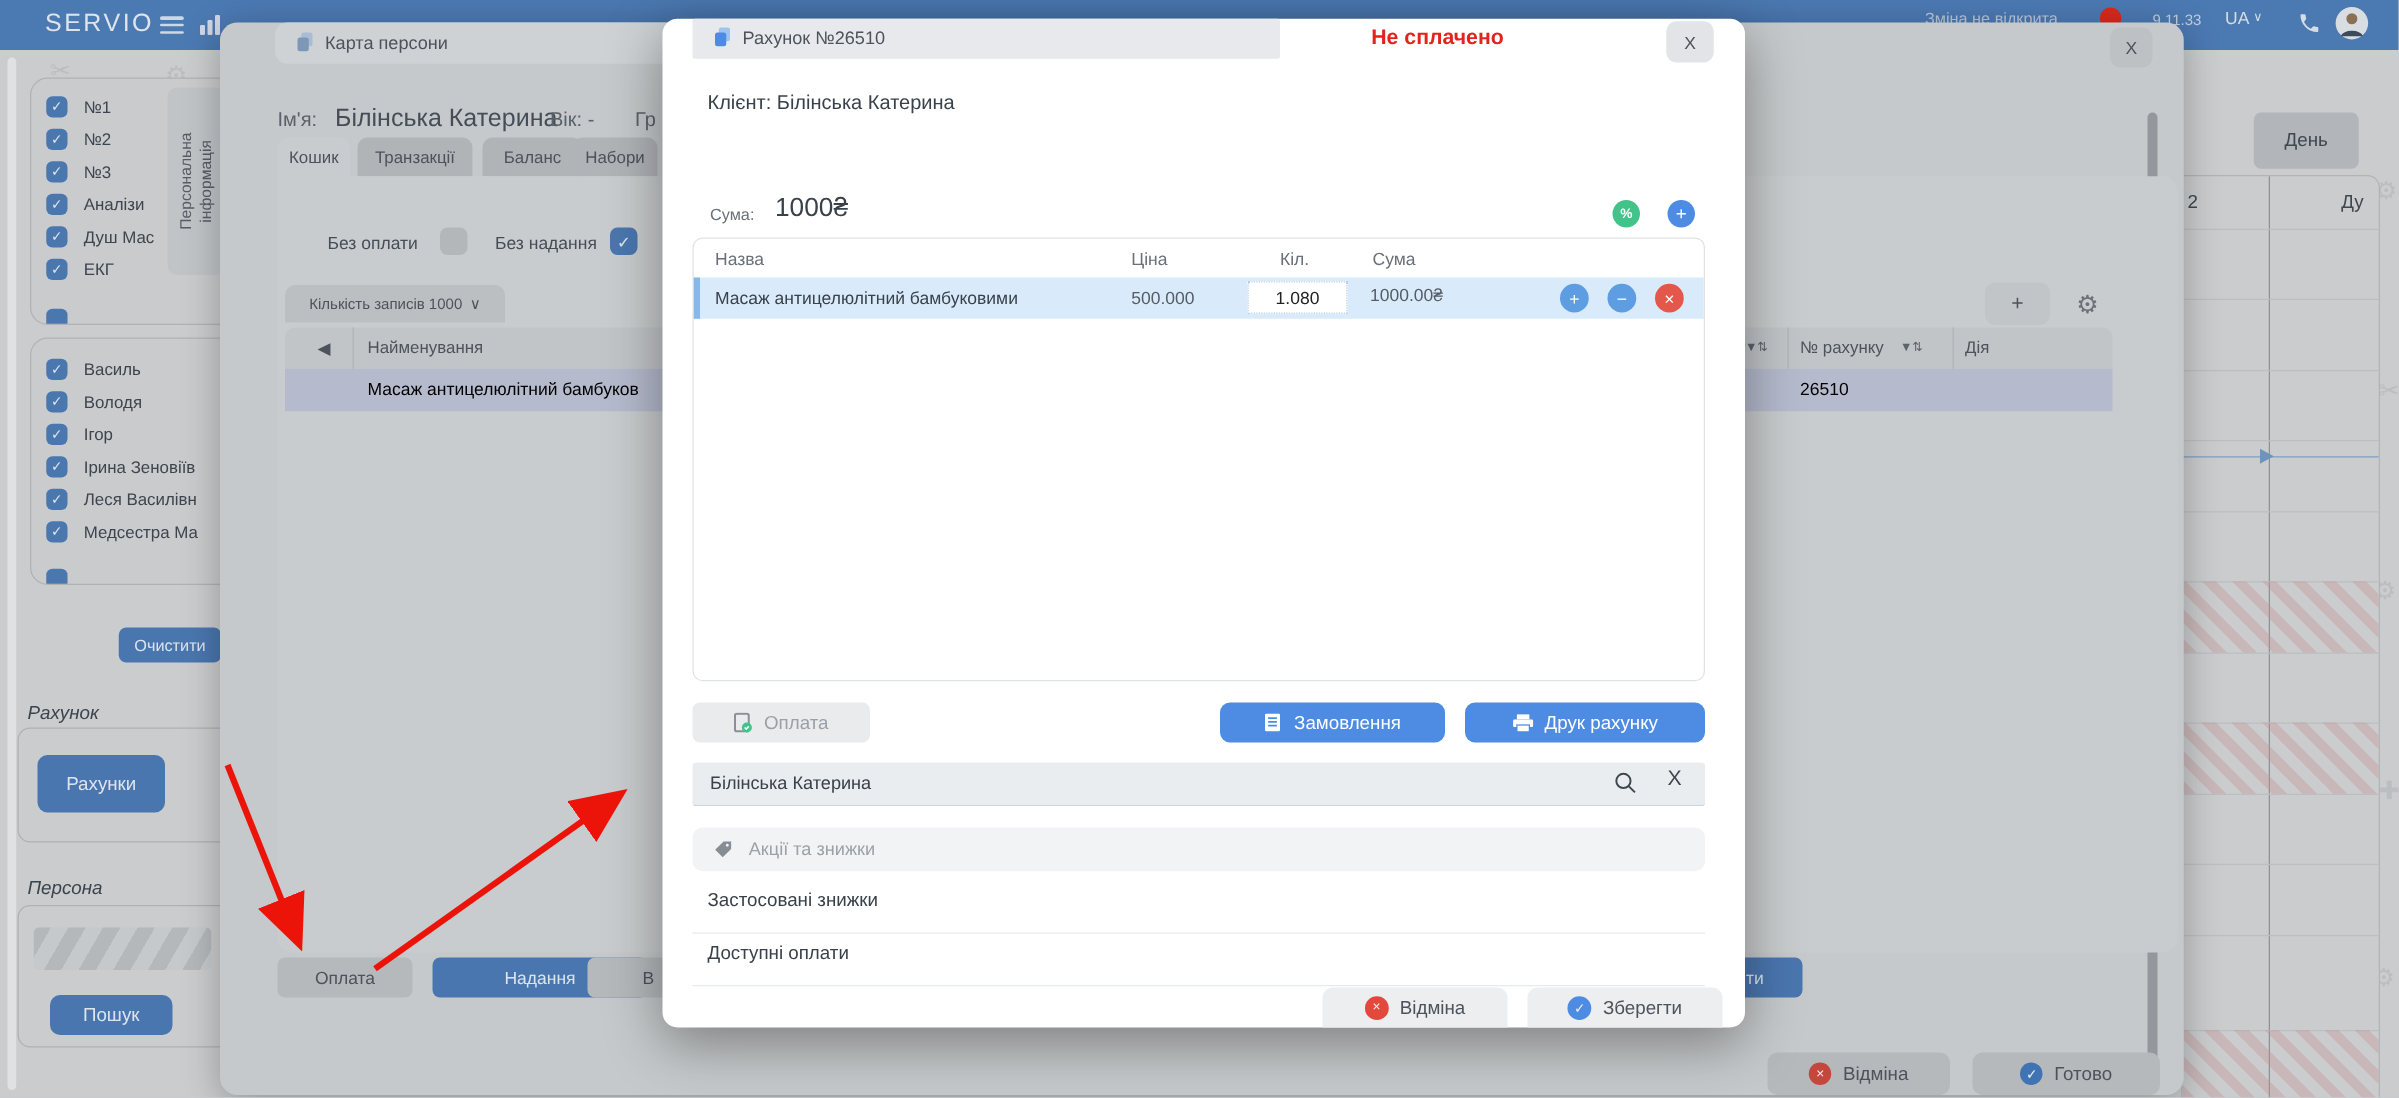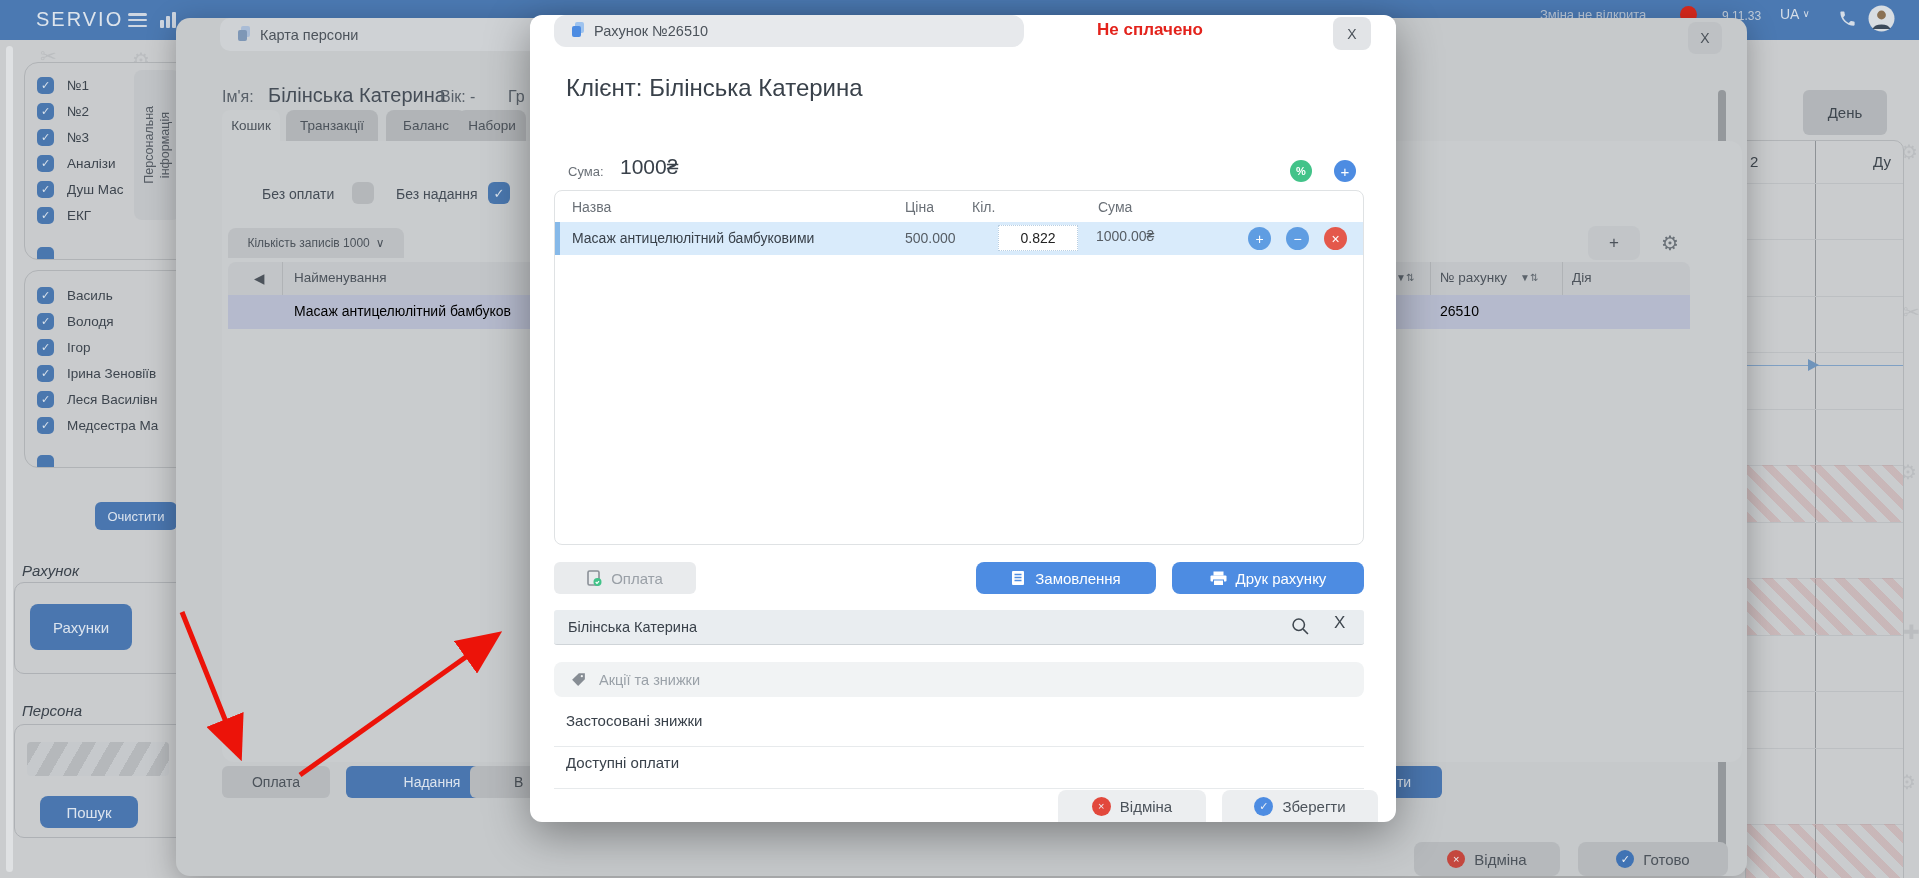--- a/index.html
+++ b/index.html
@@ -92,26 +92,26 @@
            font-size:17px;color:#4c535b;}
   .pm-gear{left:1650px;top:226px;width:40px;height:34px;font-size:20px;color:#6a7178;}
   .pm-foot{top:766px;height:32px;font-size:14px;}
   .cbtn{top:842px;height:34px;background:#b6b9bc;border-radius:8px;font-size:15px;color:#4c535b;gap:9px;}
   .cic{width:18px;height:18px;border-radius:50%;color:#eef1f4;font-size:11px;
        display:flex;align-items:center;justify-content:center;flex:0 0 auto;}
   
   .im-bg{left:530px;top:15px;width:866px;height:807px;background:#ffffff;border-radius:12px;
          box-shadow:0 12px 45px rgba(0,0,0,.38);z-index:30;}
   .im{z-index:31;}
-  .im-title{left:554px;top:15px;width:470px;height:32px;background:#e7e9ec;border-radius:12px;
+  .im-title{left:554px;top:15px;width:470px;height:32px;background:#e7e9ec;border-radius:2px;
             display:flex;align-items:center;gap:10px;padding-left:18px;box-sizing:border-box;
             font-size:14.5px;color:#4c535b;}
   .im-status{left:1040px;top:20px;width:220px;text-align:center;font-size:17px;font-weight:bold;color:#e3231c;}
   .im-x{left:1333px;top:17px;width:38px;height:33px;background:#e2e4e7;color:#4c535b;}
-  .im-client{left:566px;top:74px;font-size:24px;color:#39414a;text-align:right;}
+  .im-client{left:566px;top:74px;font-size:16px;color:#39414a;text-align:right;}
   .im-pos{left:554px;top:108px;width:810px;height:40px;background:#f3f5f6;border-radius:8px;
           display:flex;align-items:center;gap:12px;padding-left:16px;box-sizing:border-box;
           font-size:14.5px;color:#9aa1a8;}
   .im-sumlbl{left:568px;top:164px;font-size:13px;color:#6a7077;}
   .im-sumval{left:620px;top:155px;font-size:21px;color:#39414a;}
   .circ{border-radius:50%;color:#fff;display:flex;align-items:center;justify-content:center;}
   .im-pct{left:1290px;top:160px;width:22px;height:22px;background:#42c389;font-size:11px;font-weight:bold;}
   .im-add{left:1334px;top:160px;width:22px;height:22px;background:#4d8ce2;font-size:15px;}
   .im-table{left:554px;top:190px;width:810px;height:355px;border:1px solid #dfe2e4;border-radius:8px;box-sizing:border-box;}
   .im-th{position:absolute;top:199px;font-size:14px;color:#6a7077;}
@@ -356,28 +356,28 @@
 
 
   <div class="abs im im-sumlbl">Сума:</div>
   <div class="abs im im-sumval">1000₴</div>
   <div class="abs im circ im-pct">%</div>
   <div class="abs im circ im-add">+</div>
 
   <div class="abs im im-table"></div>
   <div class="abs im im-th" style="left:572px">Назва</div>
   <div class="abs im im-th" style="left:905px">Ціна</div>
-  <div class="abs im im-th" style="left:972px">Кіл.</div>
+  <div class="abs im im-th" style="left:1024px">Кіл.</div>
   <div class="abs im im-th" style="left:1098px">Сума</div>
 
   <div class="abs im im-rowbg"></div>
   <div class="abs im im-accent"></div>
   <div class="abs im im-td" style="left:572px;color:#39414a">Масаж антицелюлітний бамбуковими</div>
   <div class="abs im im-td" style="left:905px">500.000</div>
-  <div class="abs im btn im-qty">0.822</div>
+  <div class="abs im btn im-qty">1.080</div>
   <div class="abs im im-td" style="left:1096px;top:228px">1000.00₴</div>
   <div class="abs im circ rowic" style="left:1248px;background:#5f9de2">+</div>
   <div class="abs im circ rowic" style="left:1286px;background:#5f9de2">−</div>
   <div class="abs im circ rowic" style="left:1324px;background:#e4584b">×</div>
 
   <div class="abs im btn im-pay">
     <svg width="15" height="17" viewBox="0 0 15 17">
         <rect x="1" y="1" width="11" height="14" rx="1.5" fill="none" stroke="#8a9097" stroke-width="1.6"></rect>
         <circle cx="10.5" cy="12" r="4" fill="#42c389"></circle>
         <path d="M8.7 12l1.3 1.3 2-2.2" stroke="#fff" stroke-width="1.2" fill="none"></path>

